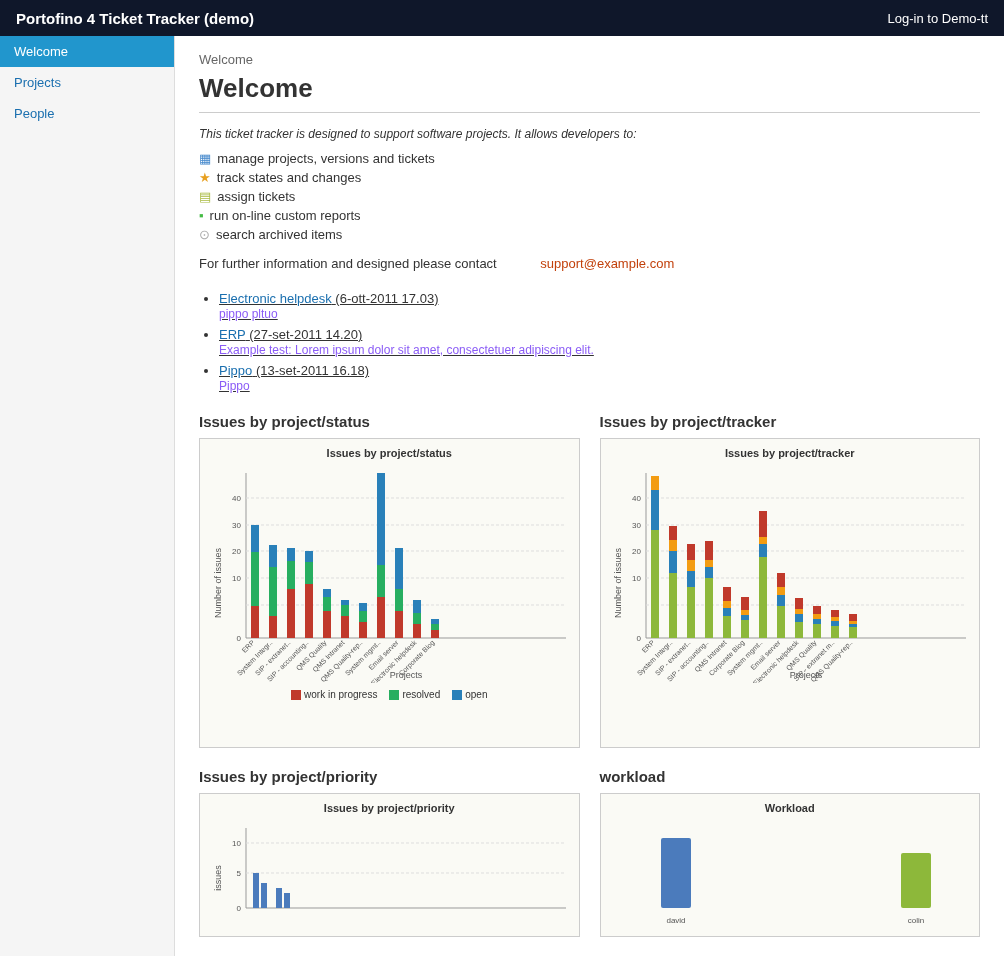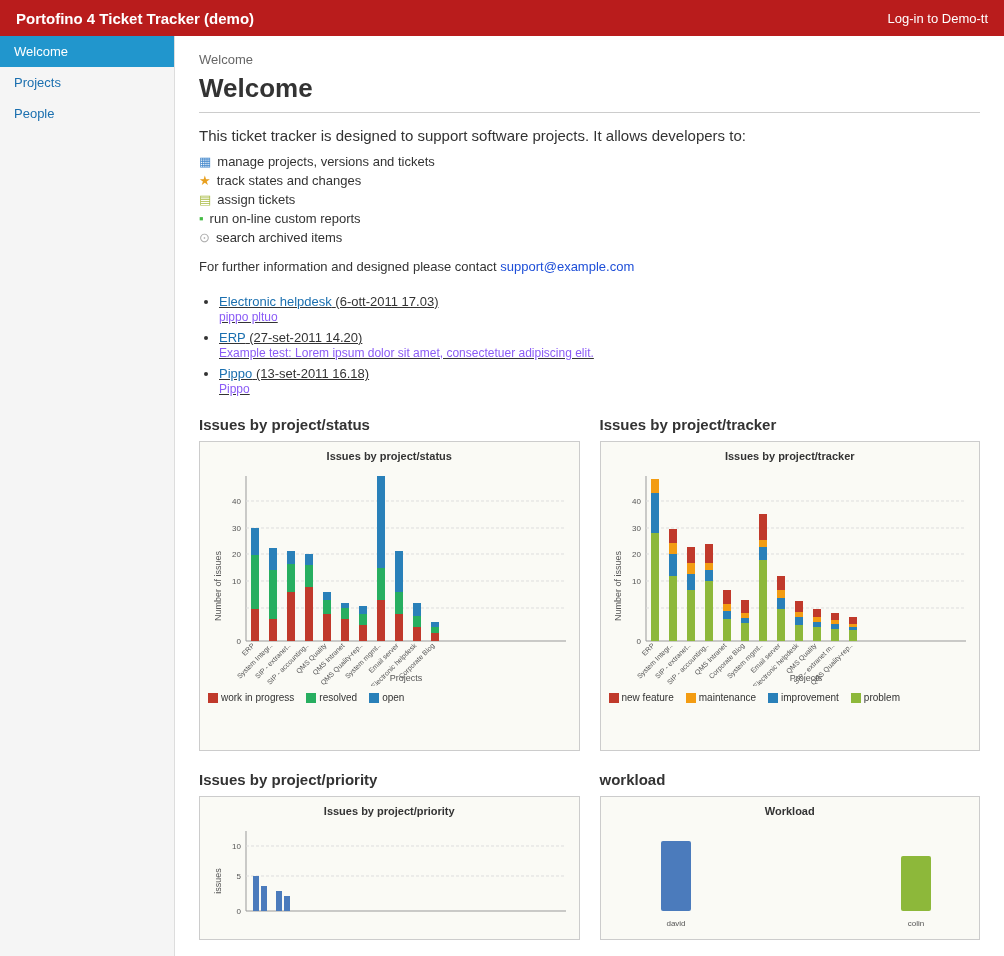--- a/index.html
+++ b/index.html
@@ -1,20 +1,20 @@
 <!DOCTYPE html>
 <html><head>
   <meta charset="utf-8">
   <style>
     * { margin: 0; padding: 0; box-sizing: border-box; }
     body { font-family: Arial, sans-serif; font-size: 13px; color: #333; background: #fff; }
 
     
     #header {
-      background: #b91c1c;
+      background: #0f172a;
       color: #fff;
       padding: 0 16px;
       height: 36px;
       display: flex;
       align-items: center;
       justify-content: space-between;
     }
     #header .app-title { font-weight: bold; font-size: 15px; color: #fff; }
     #header .login-link { color: #fff; text-decoration: none; font-size: 13px; cursor: pointer; padding-left: 14px; }
 
@@ -35,27 +35,27 @@
       background: #2196cd;
       color: #fff;
     }
 
     
     #main { flex: 1; padding: 16px 24px; overflow-y: auto; }
 
     .breadcrumb { font-size: 13px; color: #666; margin-bottom: 6px; }
     .page-title { font-size: 26px; font-weight: bold; color: #333; margin-bottom: 14px; border-bottom: 1px solid #ccc; padding-bottom: 8px; }
 
-    .intro-text { margin-bottom: 8px; font-size: 15px; }
+    .intro-text { margin-bottom: 8px; font-size: 12px; font-style: italic; }
 
     .feature-list { list-style: none; margin: 10px 0 14px 0; }
     .feature-list li { margin: 4px 0; font-size: 13px; display: flex; align-items: center; gap: 6px; }
 
     .contact-text { font-size: 13px; margin-bottom: 20px; }
-    .contact-link { color: #1d4ed8; text-decoration: none; }
+    .contact-link { color: #c2410c; text-decoration: none; margin-left: 40px; }
 
     .section-title { font-size: 17px; font-weight: bold; color: #333; margin-bottom: 8px; border-bottom: 1px solid #ccc; padding-bottom: 4px; }
 
     .project-list { list-style: disc; margin-left: 20px; margin-bottom: 20px; text-decoration: underline; }
     .project-list li { margin: 6px 0; }
     .project-link { color: #1a6faf; text-decoration: none; }
     .project-meta { color: #8b5cf6; font-size: 12px; }
 
     
     .charts-grid { display: grid; grid-template-columns: 1fr 1fr; gap: 20px; margin-top: 20px; }
@@ -80,20 +80,21 @@
 
     
     .chart-svg-wrap {
       width: 100%;
       display: flex;
       justify-content: flex-end;
     }
 
     .chart-legend {
       display: flex;
+      justify-content: center;
       gap: 12px;
       margin-top: 6px;
       font-size: 10px;
     }
     .legend-item { display: flex; align-items: center; gap: 3px; }
     .legend-dot { width: 10px; height: 10px; display: inline-block; }
   </style>
 </head>
 <body>
 
@@ -354,38 +355,20 @@
               <text x="152" y="180" font-size="7" fill="#555" text-anchor="end" transform="rotate(-45,152,180)">System mgmt..</text>
               <text x="170" y="180" font-size="7" fill="#555" text-anchor="end" transform="rotate(-45,170,180)">Email server</text>
               <text x="188" y="180" font-size="7" fill="#555" text-anchor="end" transform="rotate(-45,188,180)">Electronic helpdesk</text>
               <text x="206" y="180" font-size="7" fill="#555" text-anchor="end" transform="rotate(-45,206,180)">QMS Quality</text>
               <text x="224" y="180" font-size="7" fill="#555" text-anchor="end" transform="rotate(-45,224,180)">SIP - extranet m..</text>
               <text x="242" y="180" font-size="7" fill="#555" text-anchor="end" transform="rotate(-45,242,180)">QMS Quality-rep..</text>
 
               <text x="195" y="215" font-size="9" fill="#555" text-anchor="middle">Projects</text>
             </svg>
           </div>
-          <div class="chart-legend">
-            <div class="legend-item">
-              <span class="legend-dot" style="background:#c0392b;"></span>
-              <span>new feature</span>
-            </div>
-            <div class="legend-item">
-              <span class="legend-dot" style="background:#f39c12;"></span>
-              <span>maintenance</span>
-            </div>
-            <div class="legend-item">
-              <span class="legend-dot" style="background:#2980b9;"></span>
-              <span>improvement</span>
-            </div>
-            <div class="legend-item">
-              <span class="legend-dot" style="background:#8db83a;"></span>
-              <span>problem</span>
-            </div>
-          </div>
         </div>
       </div>
 
       <div class="chart-section">
         <div class="chart-section-title">Issues by project/priority</div>
         <div class="chart-box" style="min-height:130px;">
           <div class="chart-inner-title">Issues by project/priority</div>
           <div class="chart-svg-wrap">
             <svg width="360" height="110">
               <text x="10" y="60" font-size="9" fill="#555" text-anchor="middle" transform="rotate(-90,10,60)">issues</text>

